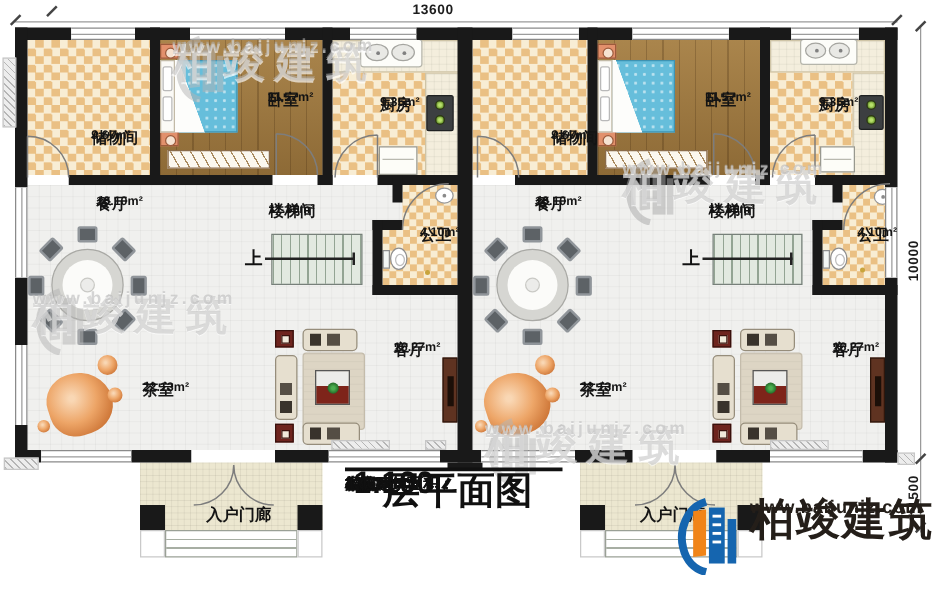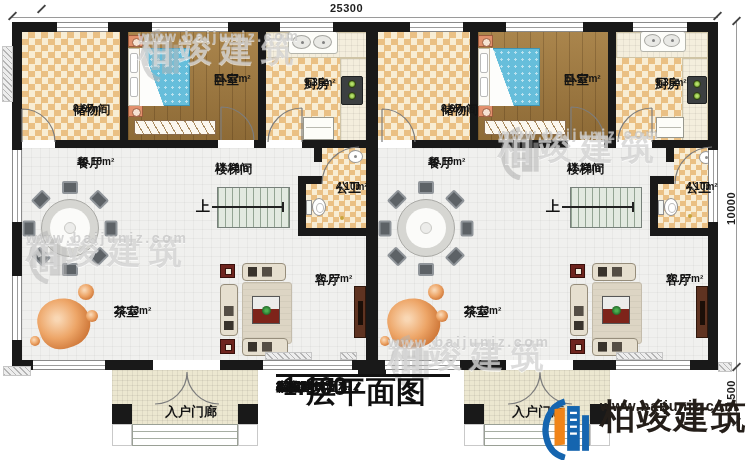--- a/index.html
+++ b/index.html
@@ -135,21 +135,21 @@
 <div id="screen">
 
   <div class="dimline" style="left:12px;top:17px;width:706px;height:1px"></div>
   <div class="dimline" style="left:736px;top:20px;width:1px;height:406px"></div>
   <div class="tick" style="left:7px;top:15px"></div>
   <div class="tick" style="left:712px;top:15px"></div>
   <div class="tick" style="left:36px;top:8px"></div>
   <div class="tick" style="left:731px;top:20px"></div>
   <div class="tick" style="left:731px;top:366px"></div>
   <div class="tick" style="left:731px;top:421px"></div>
-  <div class="dimtext" style="left:330px;top:2px">25300</div>
+  <div class="dimtext" style="left:330px;top:2px">13600</div>
   <div class="dimtext vert" style="left:725px;top:192px">10000</div>
   <div class="dimtext vert" style="left:725px;top:380px">1500</div>
 
   <div class="floor-checker" style="left:22px;top:32px;width:98px;height:108px"></div>
   <div class="floor-wood" style="left:128px;top:32px;width:130px;height:108px"></div>
   <div class="floor-checker" style="left:266px;top:32px;width:102px;height:108px"></div>
   <div class="floor-hall" style="left:22px;top:148px;width:344px;height:212px"></div>
   <div class="floor-checker small" style="left:322px;top:148px;width:44px;height:36px"></div>
   <div class="floor-checker small" style="left:306px;top:184px;width:60px;height:44px"></div>
 

